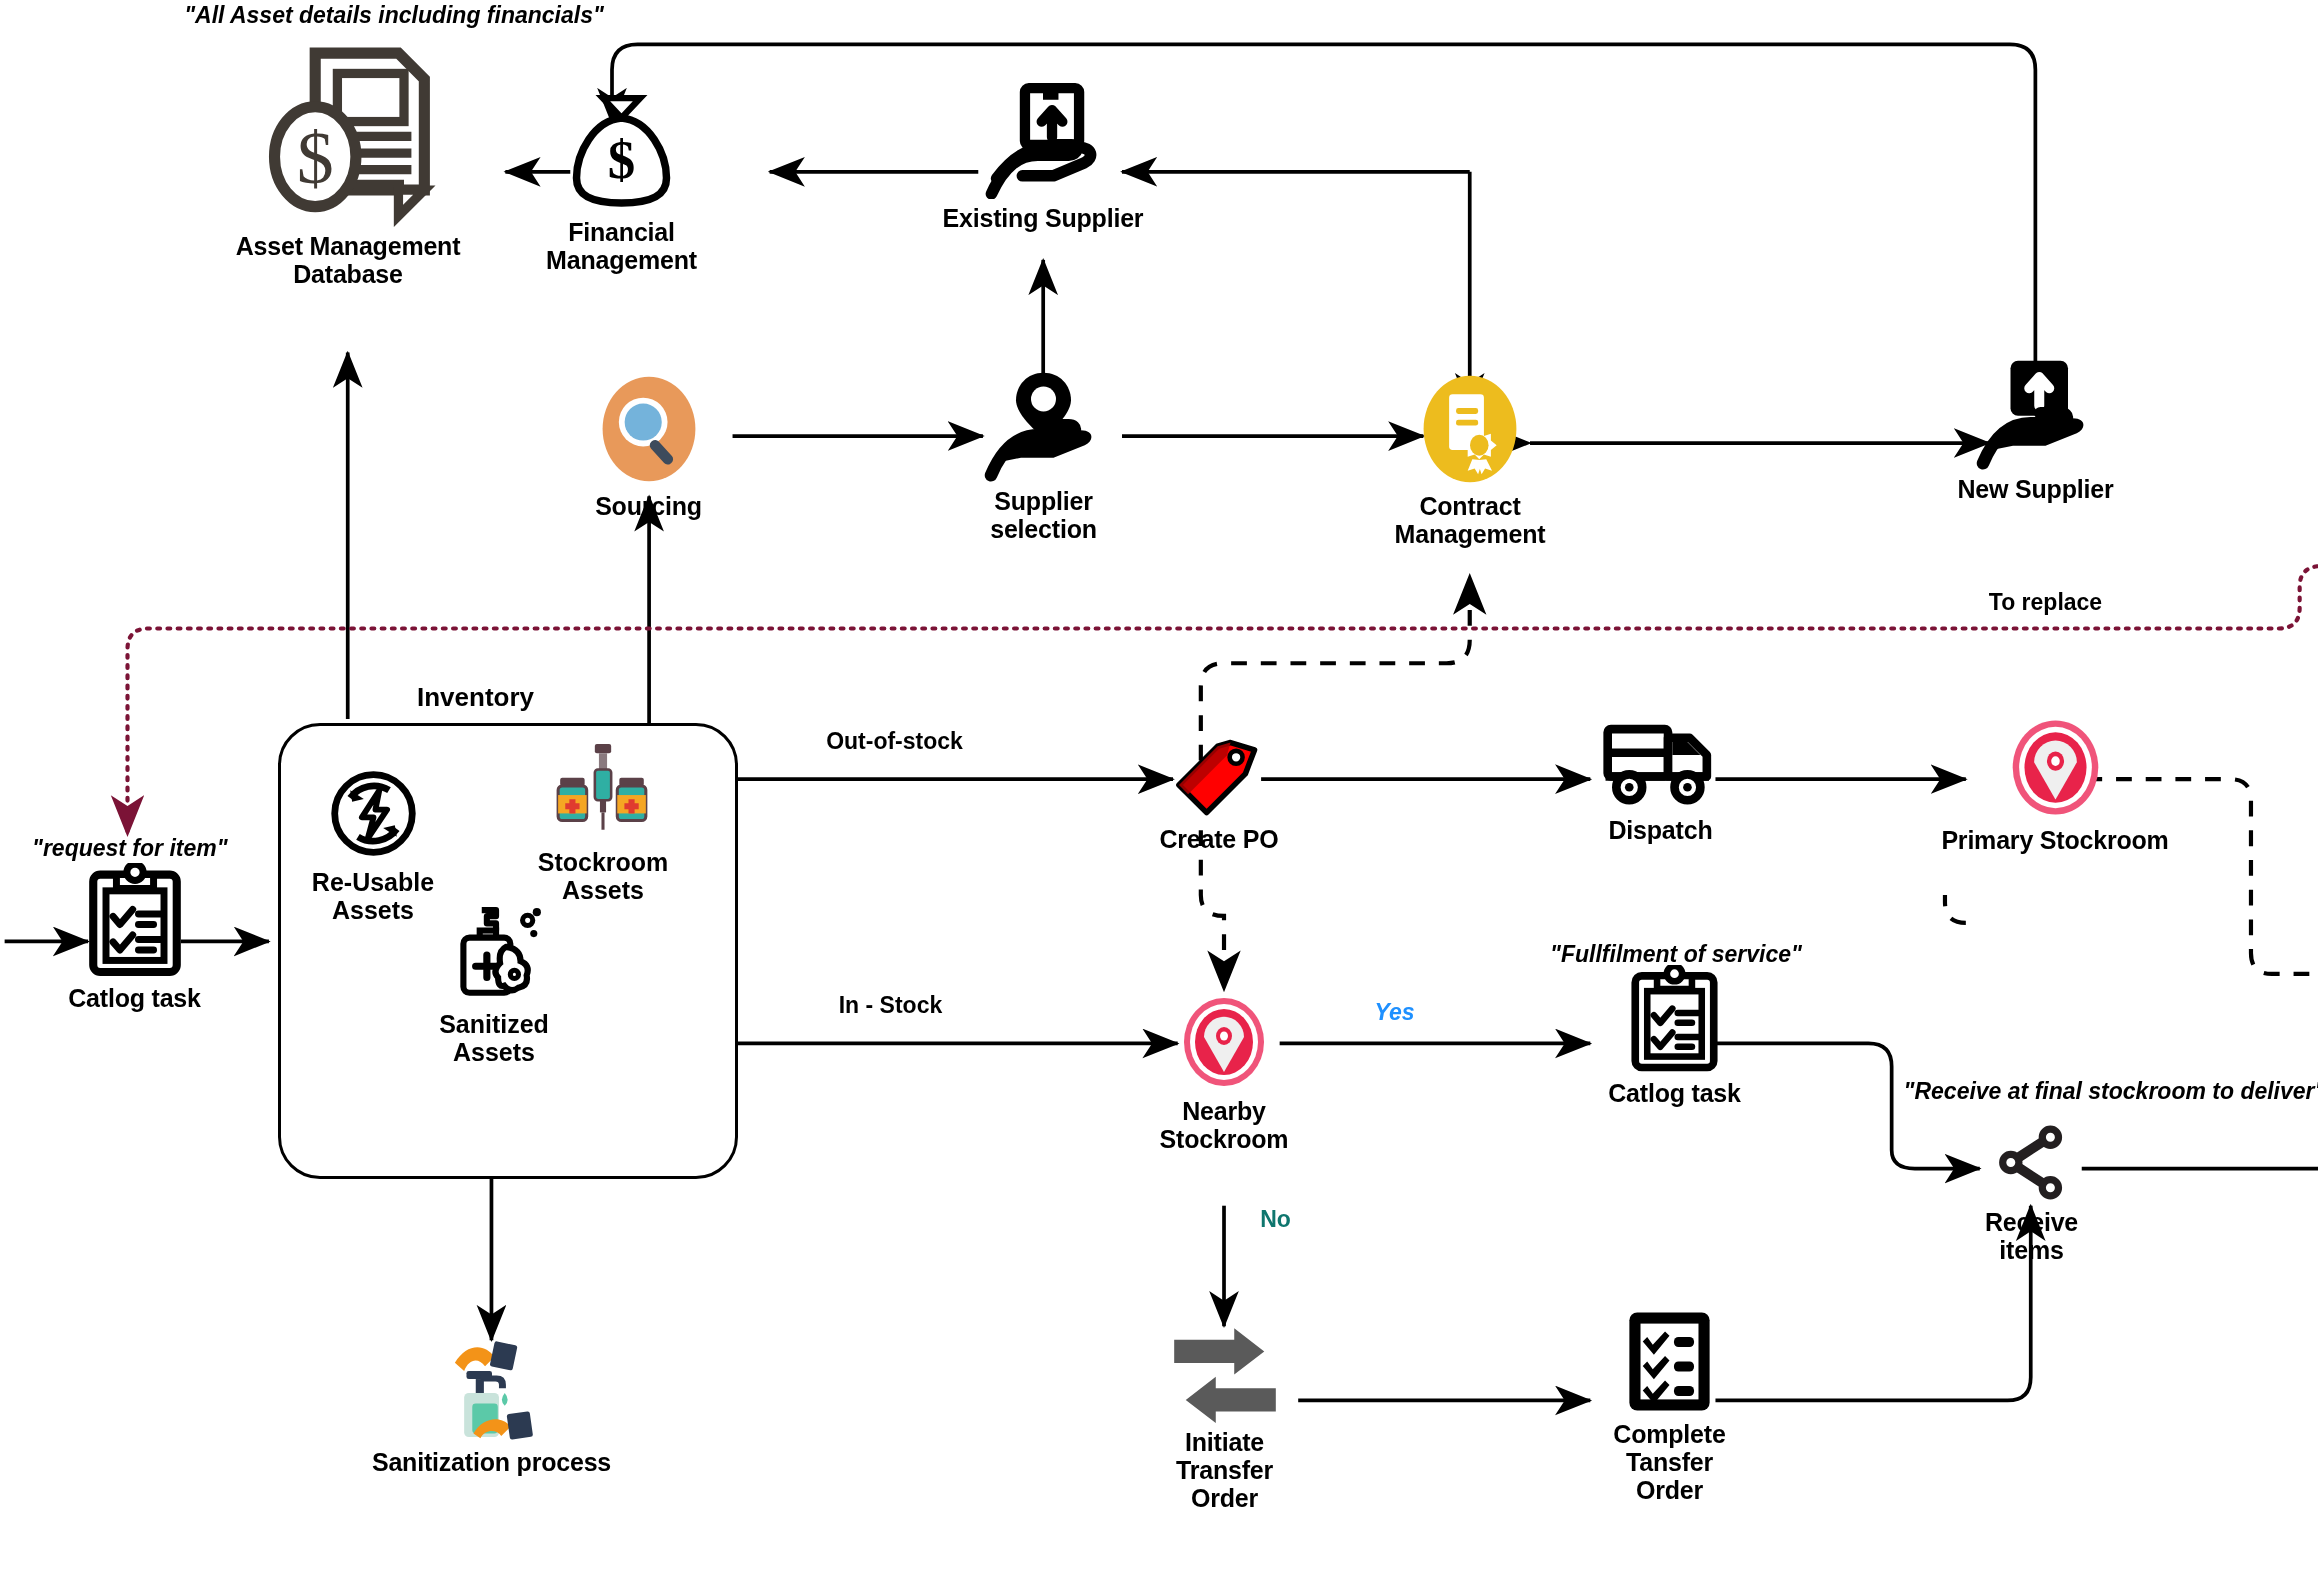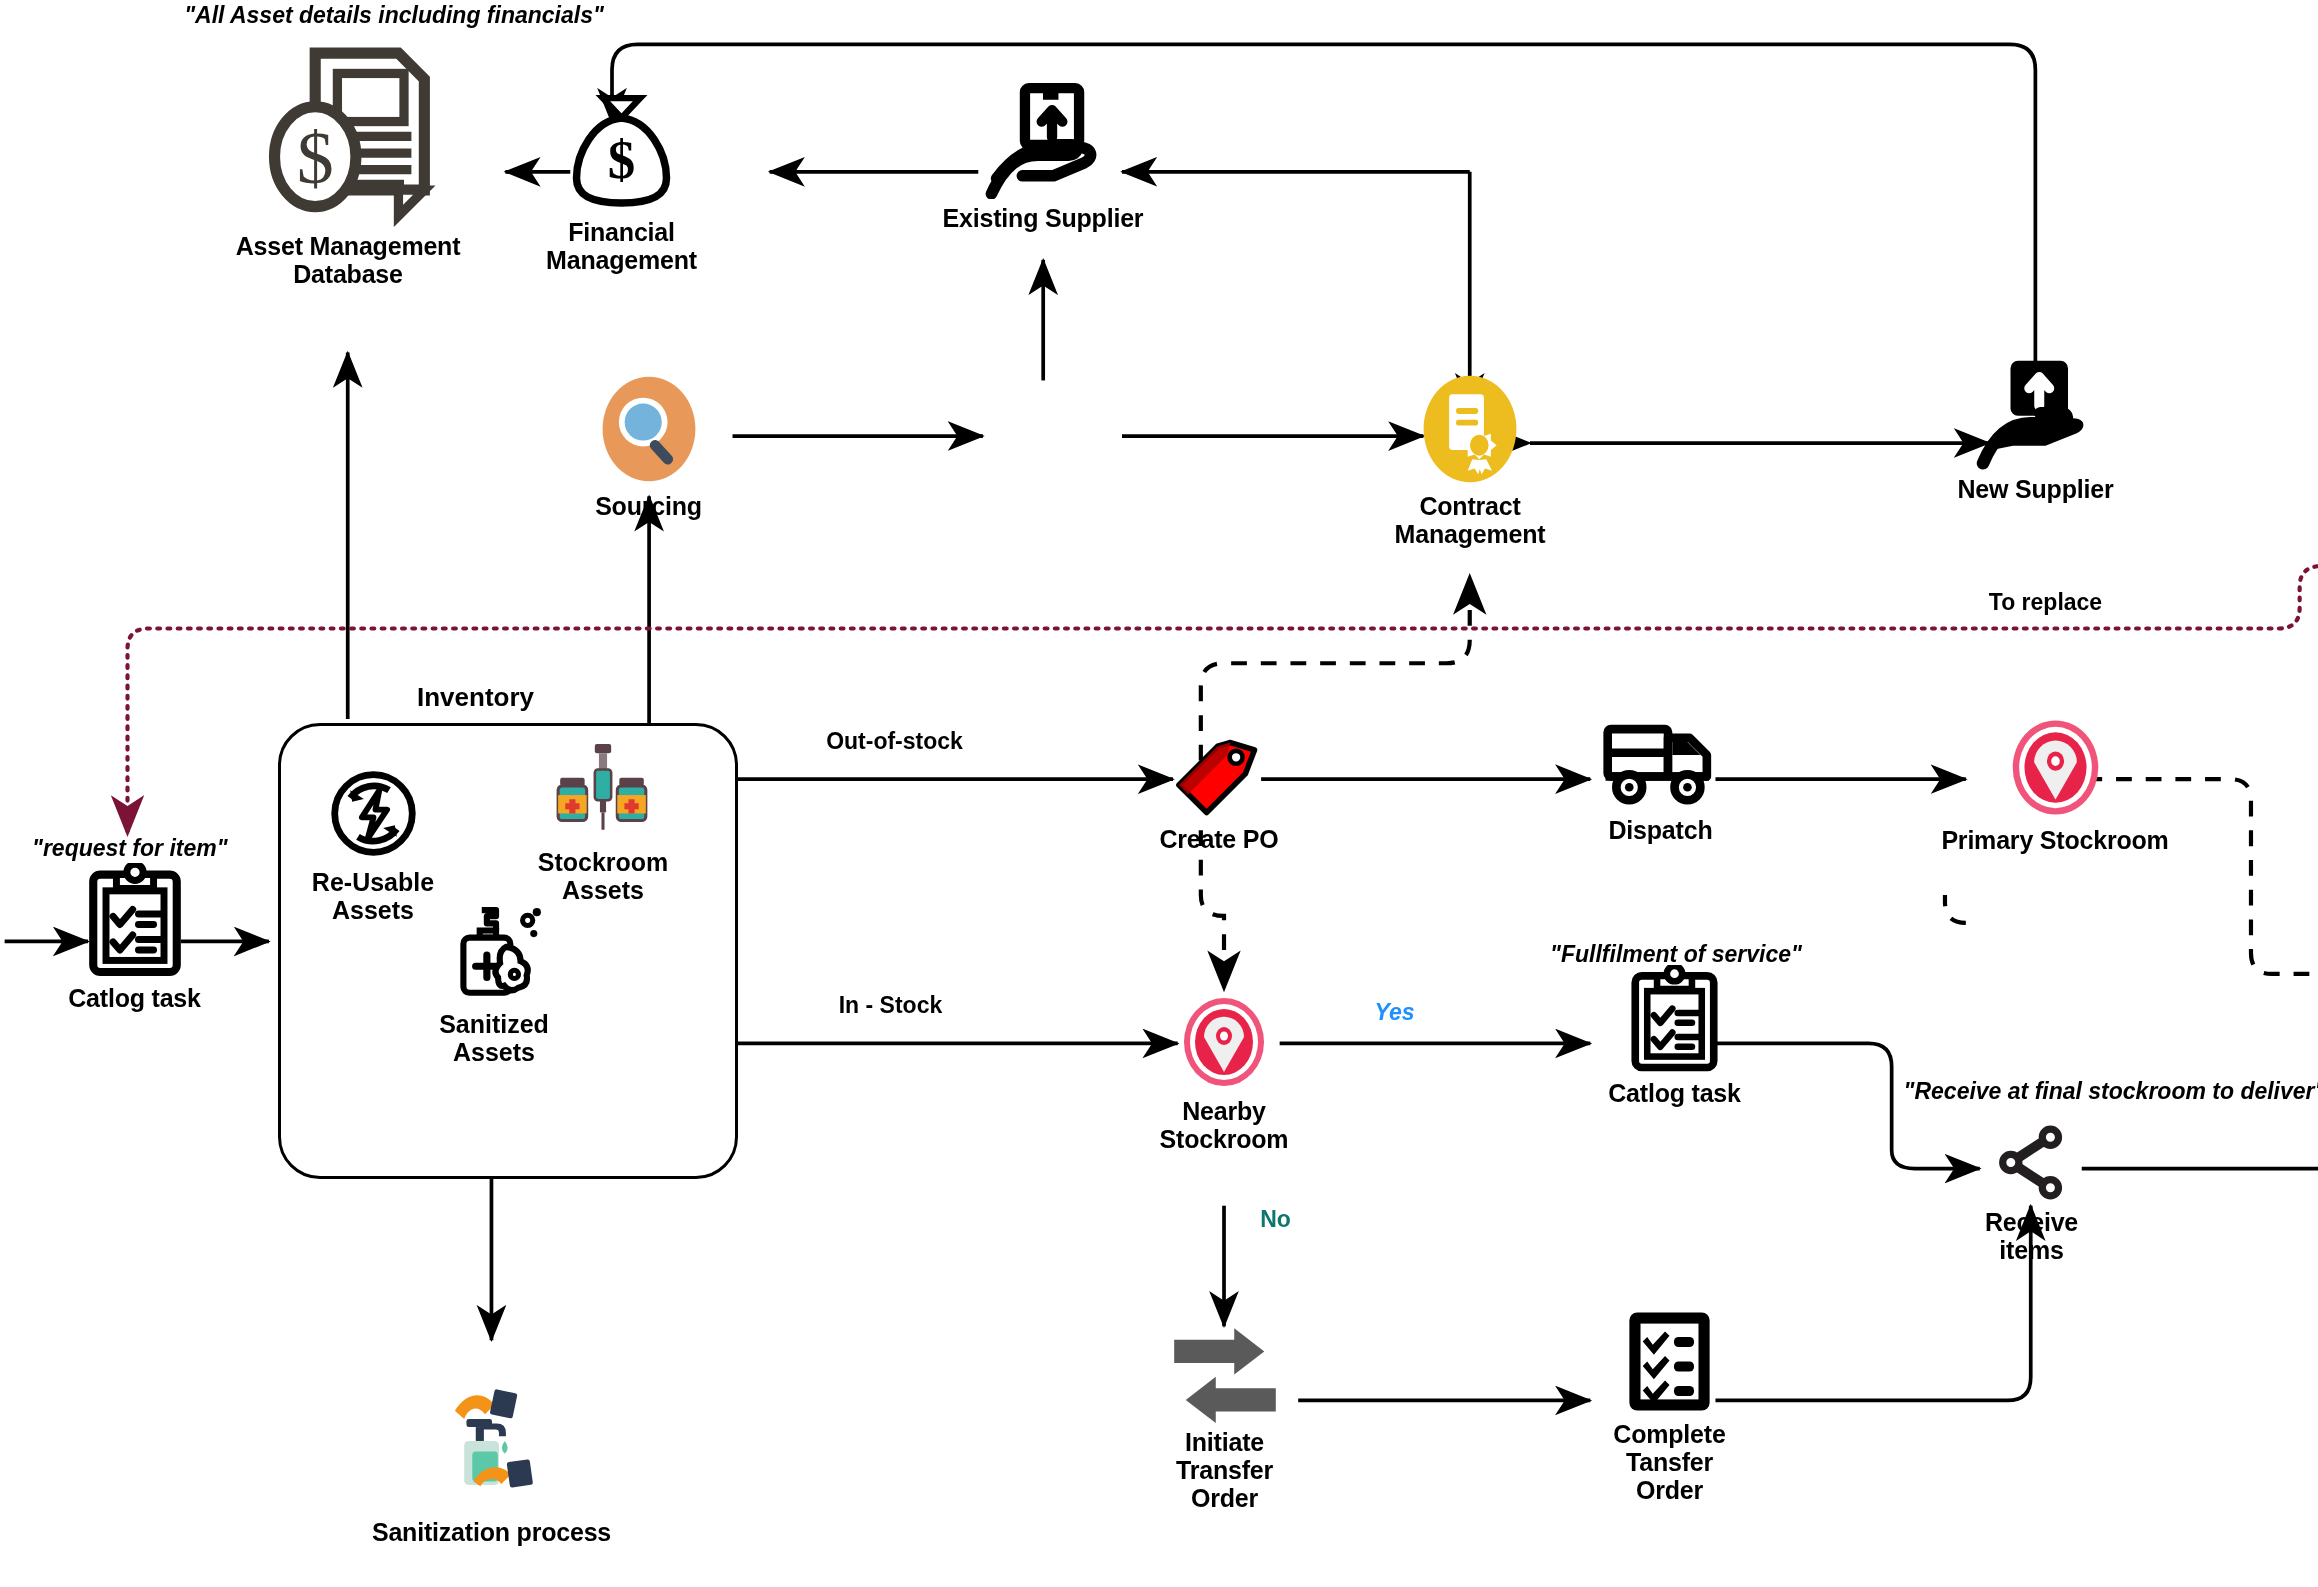--- a/index.html
+++ b/index.html
@@ -153,20 +153,32 @@
       <svg width="116" height="116" viewBox="0 0 100 100">
         <ellipse cx="50" cy="50" rx="40" ry="45" fill="#E8995A"></ellipse>
         <circle cx="45" cy="44" r="21" fill="#fff"></circle>
         <circle cx="45" cy="44" r="16" fill="#74B3DB"></circle>
         <rect x="56" y="58" width="9" height="25" rx="4" fill="#3D4B5C" transform="rotate(-42 60 70)"></rect>
       </svg>
     </div>
     <div class="lbl">Sourcing</div>
   </div>
 
+  <div class="node" style="left:923px;top:366px;width:241px;">
+    <div class="ico">
+      <svg width="125" height="116" viewBox="0 0 100 90">
+        <path d="M50 4 C37 4 28 14 28 26 C28 39 50 56 50 56 C50 56 72 39 72 26 C72 14 63 4 50 4 z" fill="#000"></path>
+        <circle cx="50" cy="25" r="10" fill="#fff"></circle>
+        <path d="M8 86 C18 62 32 54 46 54 L68 54 C76 54 78 46 70 46 L54 46" fill="none" stroke="#000" stroke-width="10" stroke-linecap="round"></path>
+        <path d="M12 76 C26 58 38 50 56 50 L80 50 C90 50 91 58 83 62 L58 72 L32 72 z" fill="#000"></path>
+      </svg>
+    </div>
+    <div class="lbl">Supplier
+selection</div>
+  </div>
 
   <div class="node" style="left:1368px;top:371px;width:204px;">
     <div class="ico">
       <svg width="116" height="116" viewBox="0 0 100 100">
         <ellipse cx="50" cy="50" rx="40" ry="46" fill="#EDBC1E"></ellipse>
         <rect x="32" y="20" width="30" height="48" rx="3" fill="#fff"></rect>
         <rect x="38" y="32" width="19" height="5" rx="2" fill="#EDBC1E"></rect>
         <rect x="38" y="42" width="19" height="5" rx="2" fill="#EDBC1E"></rect>
         <path d="M58 52 l4 4 l6 -2 l0 6 l5 4 l-5 4 l0 6 l-6 -2 l-4 4 l-4 -4 l-6 2 l0 -6 l-5 -4 l5 -4 l0 -6 l6 2 z" fill="#fff"></path>
         <ellipse cx="58" cy="64" rx="8" ry="9" fill="#EDBC1E"></ellipse>
@@ -265,21 +277,21 @@
         <circle cx="83" cy="16" r="5" fill="#fff" stroke="#000" stroke-width="5"></circle>
         <circle cx="92" cy="8" r="4" fill="#000"></circle>
         <circle cx="89" cy="29" r="3.5" fill="#000"></circle>
         <circle cx="70" cy="69" r="4" fill="#fff" stroke="#000" stroke-width="5"></circle>
       </svg>
     </div>
     <div class="lbl">Sanitized
 Assets</div>
   </div>
 
-  <div class="node" style="left:371px;top:1384px;width:241px;gap:22px;">
+  <div class="node" style="left:371px;top:1336px;width:241px;">
     <div class="ico">
       <svg width="116" height="107" viewBox="0 0 100 92">
         <path d="M18 23 C28 6 44 6 52 18 L44 26 C38 18 30 20 26 30 z" fill="#F39318"></path>
         <rect x="50" y="6" width="20" height="22" rx="2" fill="#2C3A51" transform="rotate(12 60 17)"></rect>
         <rect x="28" y="30" width="22" height="7" rx="2" fill="#2C3A51"></rect>
         <path d="M40 34 h14 q8 0 8 8 v3 h-6 v-3 q0 -3 -3 -3 h-13 z" fill="#2C3A51"></path>
         <rect x="36" y="37" width="7" height="12" fill="#2C3A51"></rect>
         <rect x="26" y="49" width="30" height="38" rx="4" fill="#C9E3DB"></rect>
         <rect x="33" y="58" width="22" height="26" rx="3" fill="#5BC9A8"></rect>
         <path d="M61 49 q5 6 0 11 q-5 -5 0 -11 z" fill="#5BC9A8"></path>

